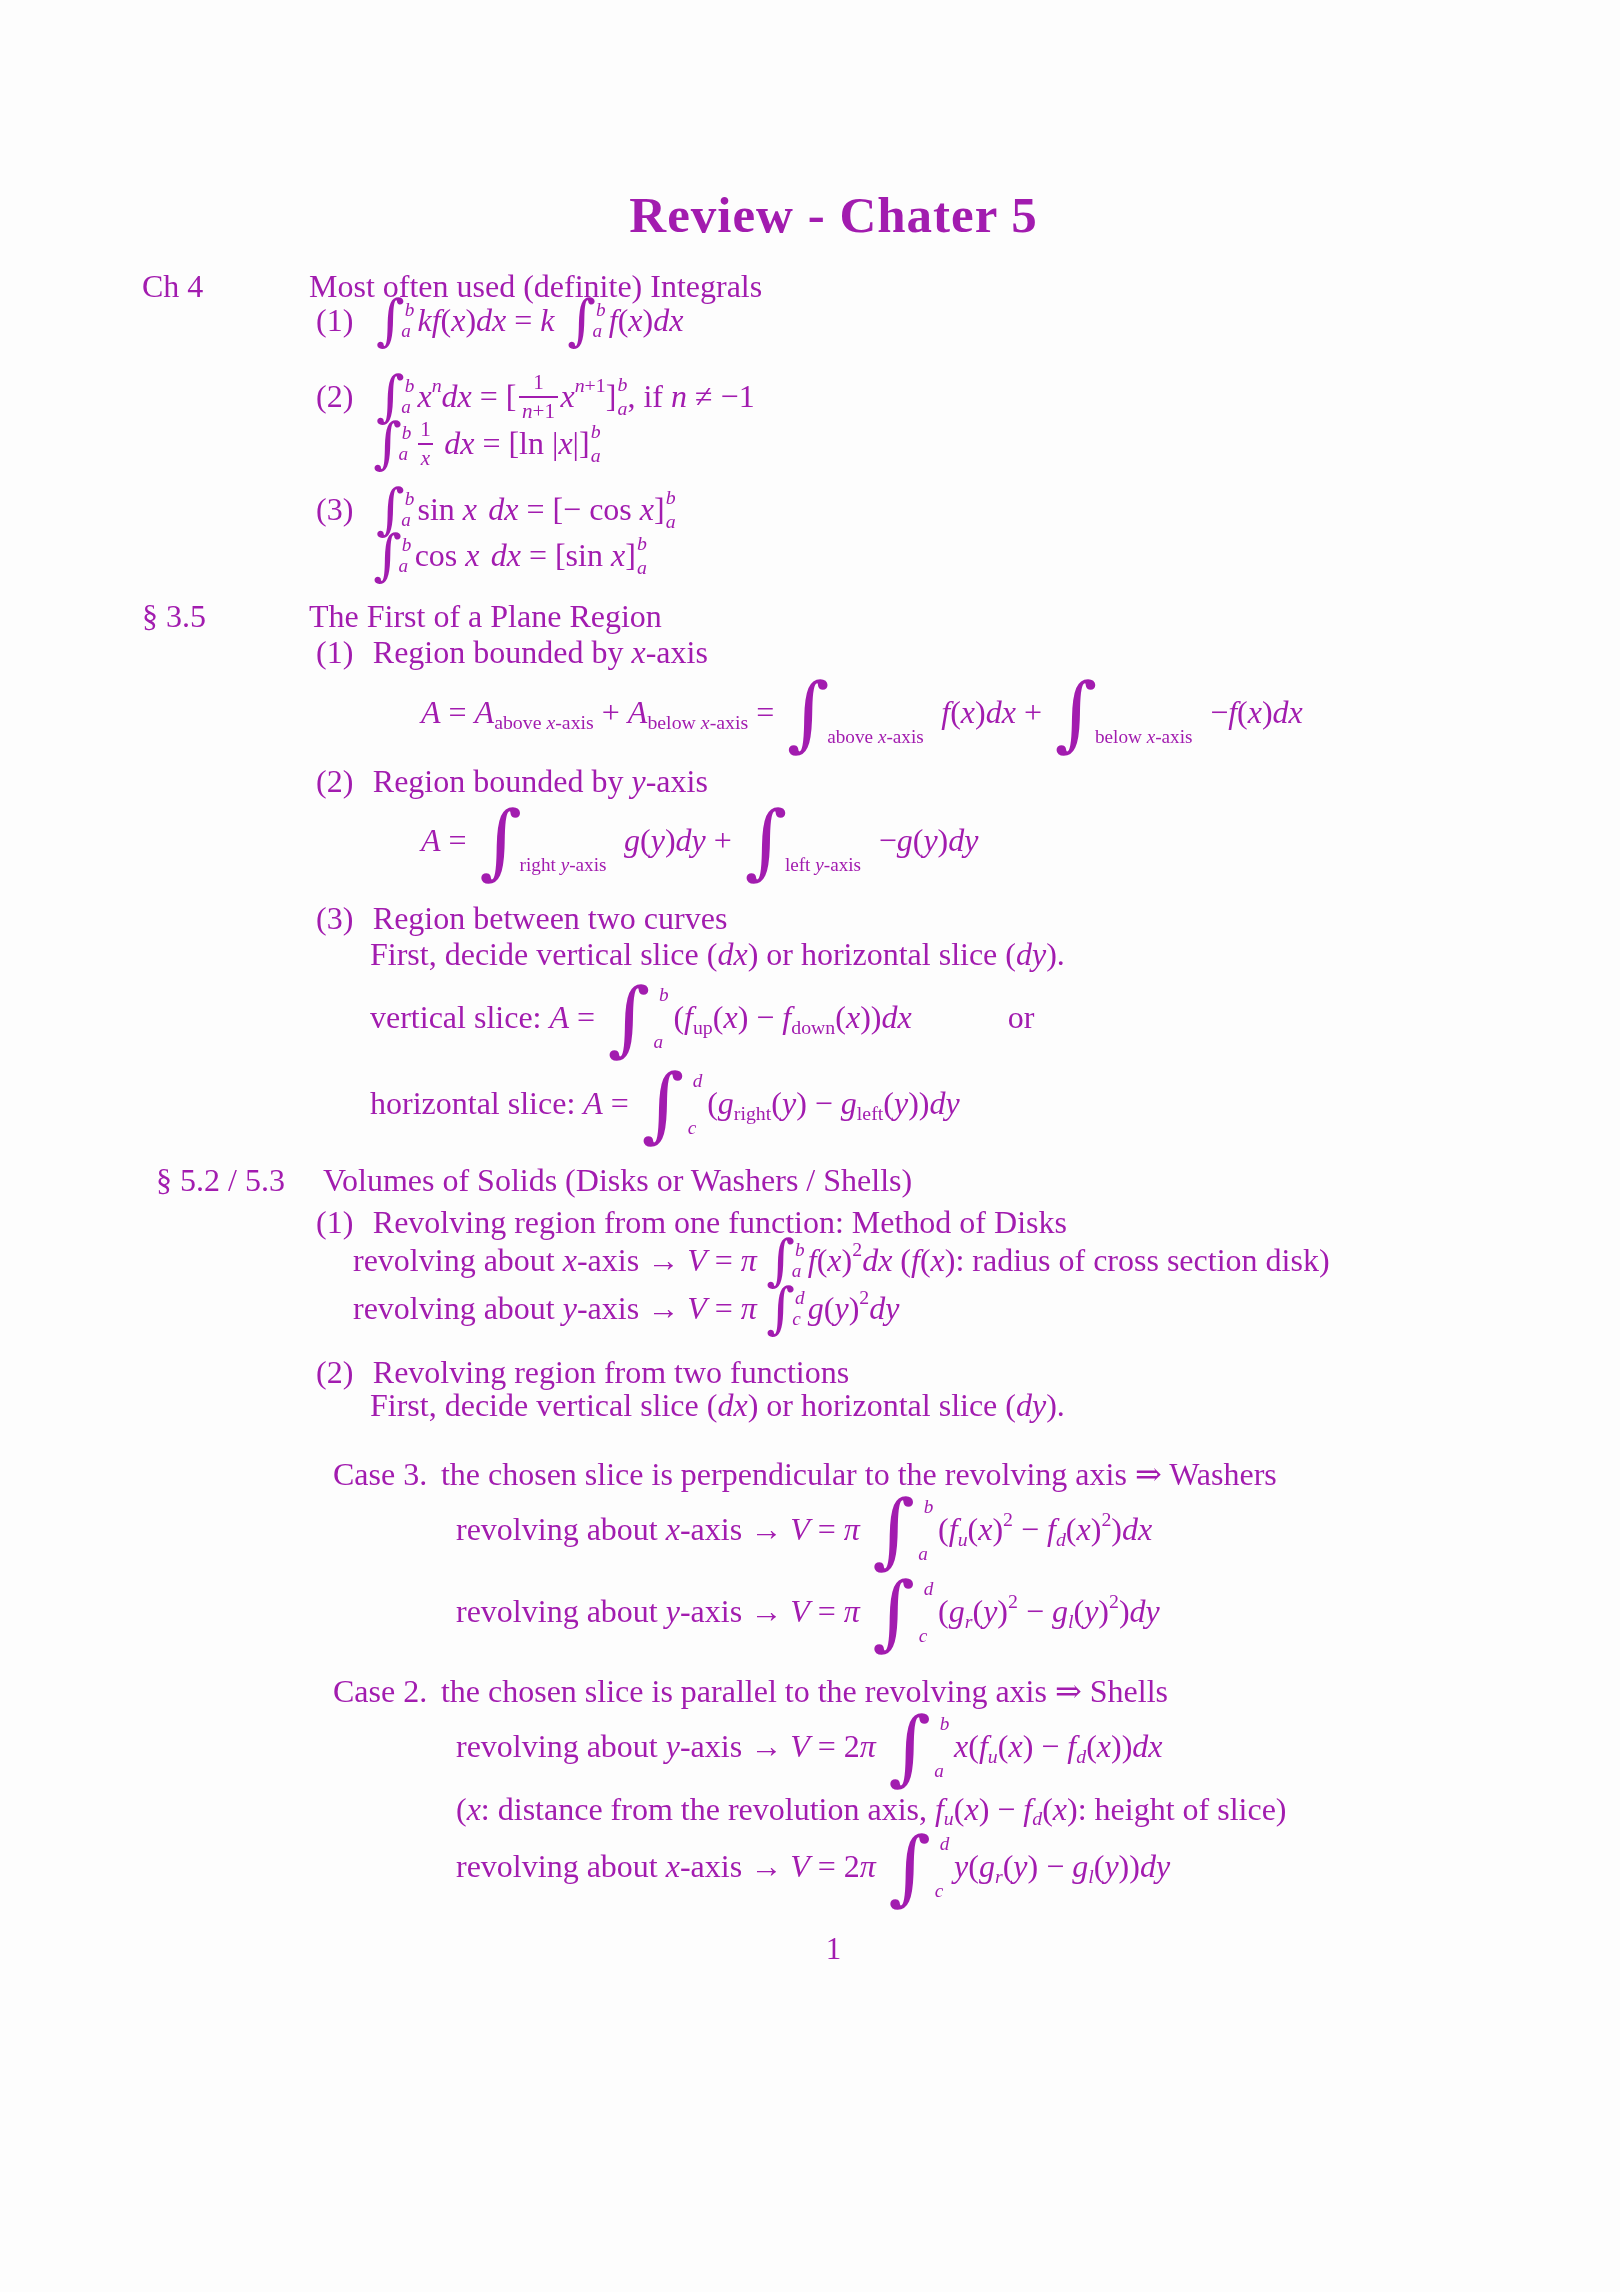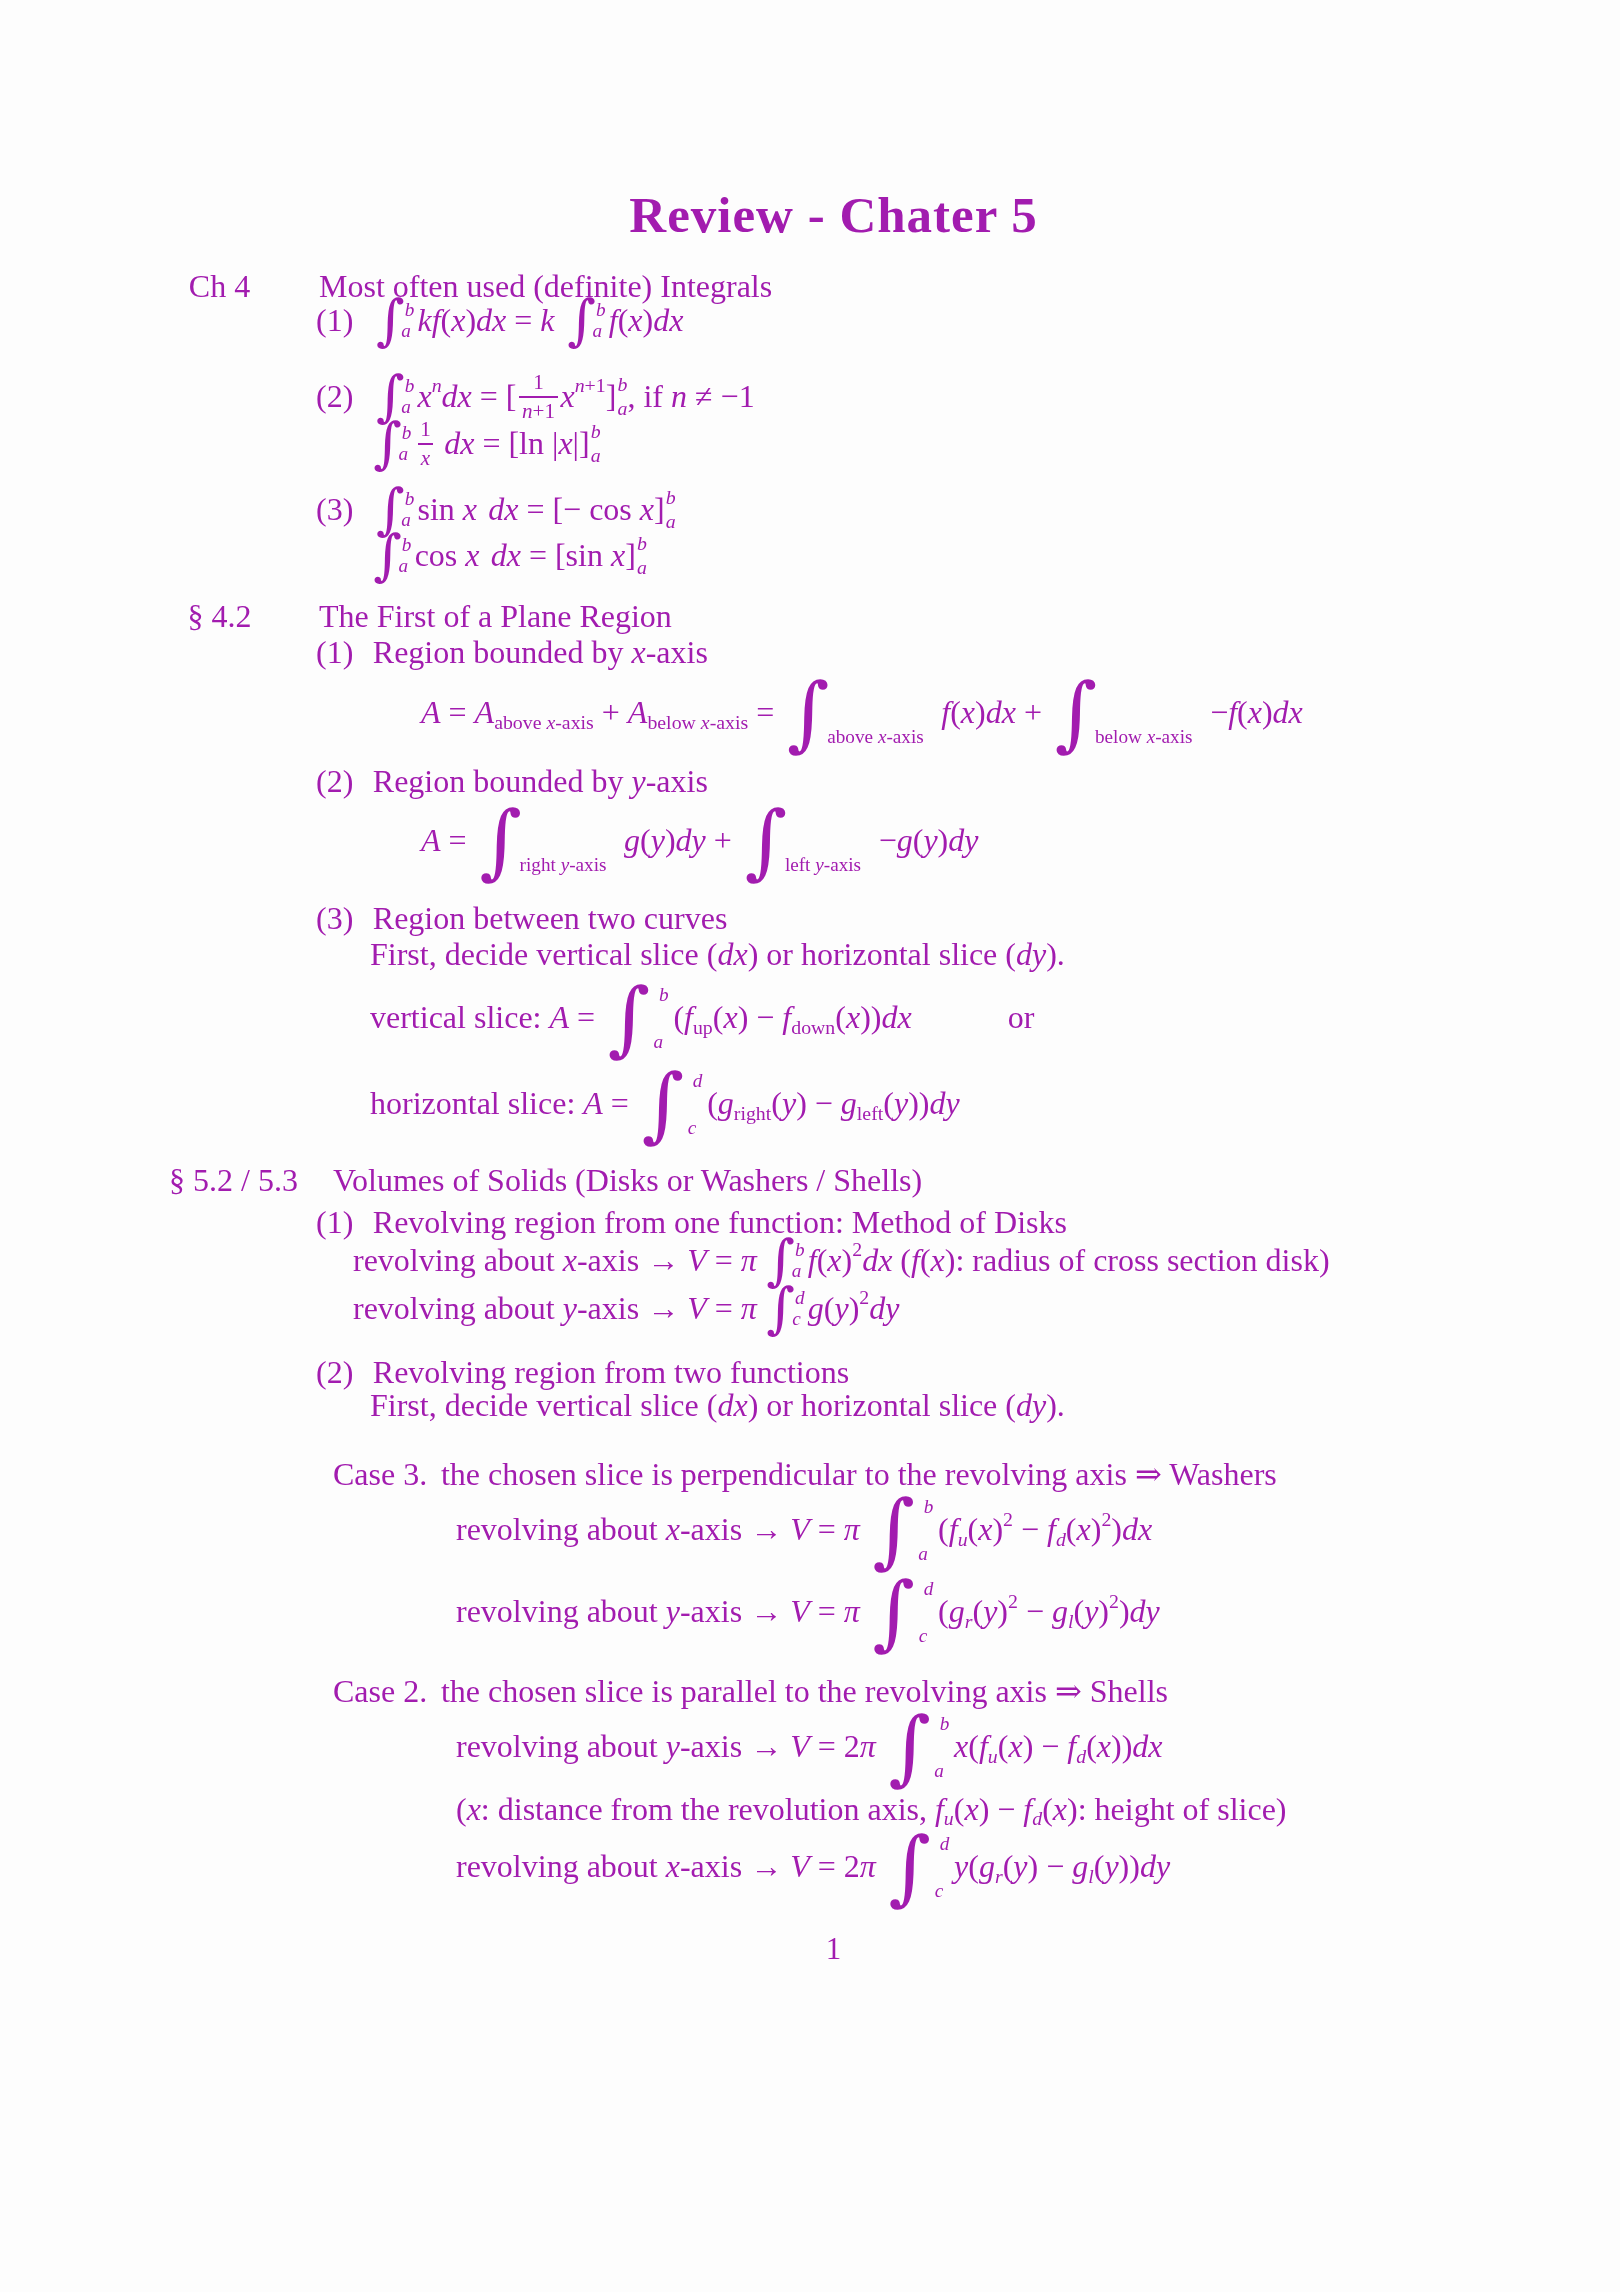--- a/index.html
+++ b/index.html
@@ -10,21 +10,21 @@
   }
   .doc-title{
     position:absolute; left:206px; top:190px; width:1255px; height:51px;
     text-align:center; font-weight:bold; font-size:51px; line-height:1.0;
     letter-spacing:1px;
   }
   .line{
     position:absolute; display:flex; align-items:center;
     white-space:pre; font-size:32px; line-height:1.12;
   }
-  .hlbl{display:inline-block; width:155px; text-align:center; margin-right:22px; flex:none;}
+  .hlbl{display:inline-block; width:155px; text-align:left; margin-right:12px; flex:none;}
   .ilbl{display:inline-block; width:49px; margin-right:7.8px; flex:none;}
   .clbl{display:inline-block; margin-right:13.7px; flex:none;}
   .m{display:inline-flex; align-items:center; white-space:pre;}
   .m span{display:inline-flex; align-items:center;}
   .rm{font-style:normal;}
   .it{font-style:italic;}
   .sp{display:inline-block;}
   .msup{font-size:0.62em; position:relative; top:-0.55em;}
   .msub{font-size:0.62em; position:relative; top:0.45em;}
   .ss{display:inline-flex; flex-direction:column; justify-content:center;
@@ -81,21 +81,21 @@
   <div class="line" style="left:316px; top:483px; height:53px">
     <span class="ilbl">(3)</span>
     <span class="m"><span class="int int-sm"><span class="ig">∫</span><span class="il"><span class="ilu"><span class="it">b</span></span><span class="ill"><span class="it">a</span></span></span></span><span class="rm">sin </span><span class="it">x</span><span class="sp" style="width: 0.35em;"></span><span class="it">dx</span><span class="rm"> = [− cos </span><span class="it">x</span><span class="rm">]</span><span class="ss"><span class="ssu"><span class="it">b</span></span><span class="ssl"><span class="it">a</span></span></span></span>
   </div>
 
   <div class="line" style="left:370px; top:529px; height:53px">
     <span class="m"><span class="int int-sm"><span class="ig">∫</span><span class="il"><span class="ilu"><span class="it">b</span></span><span class="ill"><span class="it">a</span></span></span></span><span class="rm">cos </span><span class="it">x</span><span class="sp" style="width: 0.35em;"></span><span class="it">dx</span><span class="rm"> = [sin </span><span class="it">x</span><span class="rm">]</span><span class="ss"><span class="ssu"><span class="it">b</span></span><span class="ssl"><span class="it">a</span></span></span></span>
   </div>
 
   <div class="line" style="left:142px; top:597px; height:39px">
-    <span class="hlbl">§ 4.2</span>
+    <span class="hlbl">§ 3.5</span>
     <span class="m">The First of a Plane Region</span>
   </div>
 
   <div class="line" style="left:316px; top:633px; height:39px">
     <span class="ilbl">(1)</span>
     <span class="m"><span class="rm">Region bounded by </span><span class="it">x</span><span class="rm">-axis</span></span>
   </div>
 
   <div class="line" style="left:421px; top:670px; height:86px">
     <span class="m"><span class="it">A</span><span class="rm"> = </span><span class="it">A</span><span class="msub"><span class="rm">above </span><span class="it">x</span><span class="rm">-axis</span></span><span class="rm"> + </span><span class="it">A</span><span class="msub"><span class="rm">below </span><span class="it">x</span><span class="rm">-axis</span></span><span class="rm"> = </span><span class="int int-lg"><span class="ig">∫</span><span class="il"><span class="ilu"></span><span class="ill"><span class="rm">above </span><span class="it">x</span><span class="rm">-axis</span></span></span></span><span class="sp" style="width: 0.4em;"></span><span class="it">f</span><span class="rm">(</span><span class="it">x</span><span class="rm">)</span><span class="it">dx</span><span class="rm"> + </span><span class="int int-lg"><span class="ig">∫</span><span class="il"><span class="ilu"></span><span class="ill"><span class="rm">below </span><span class="it">x</span><span class="rm">-axis</span></span></span></span><span class="sp" style="width: 0.4em;"></span><span class="rm">−</span><span class="it">f</span><span class="rm">(</span><span class="it">x</span><span class="rm">)</span><span class="it">dx</span></span>

